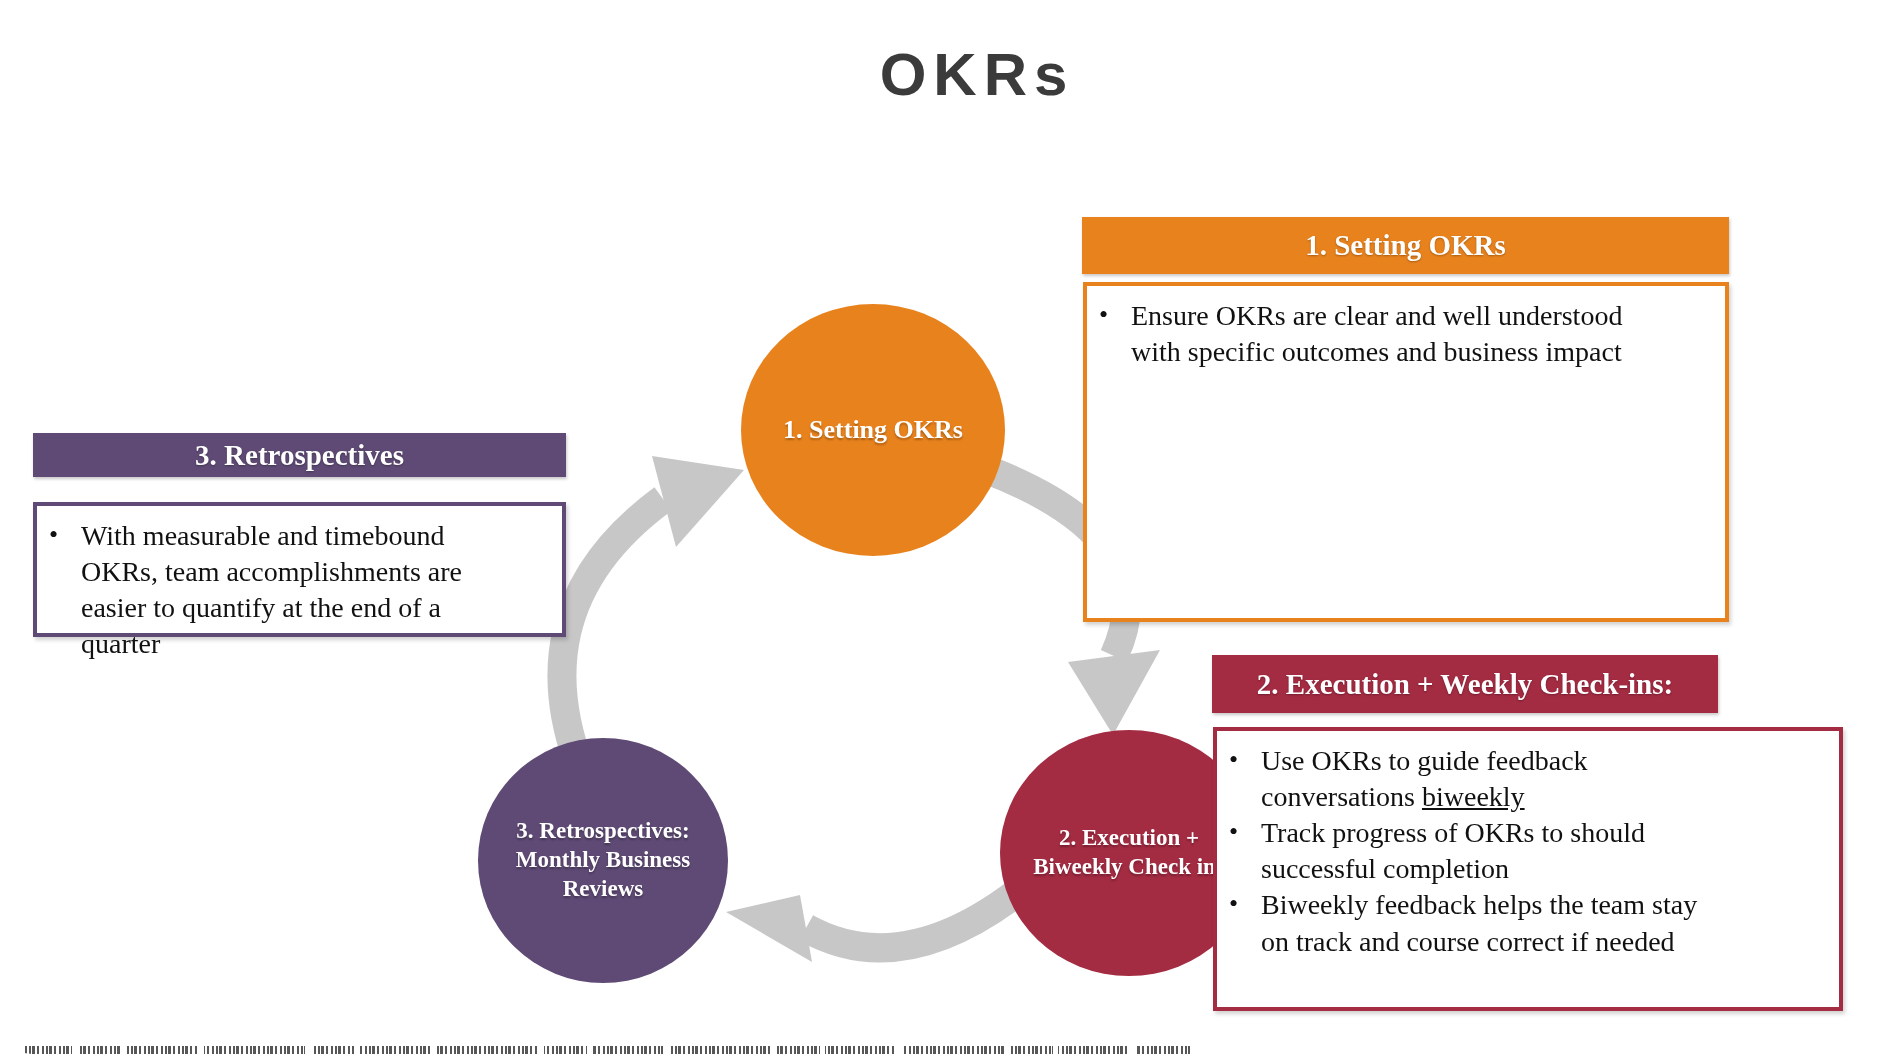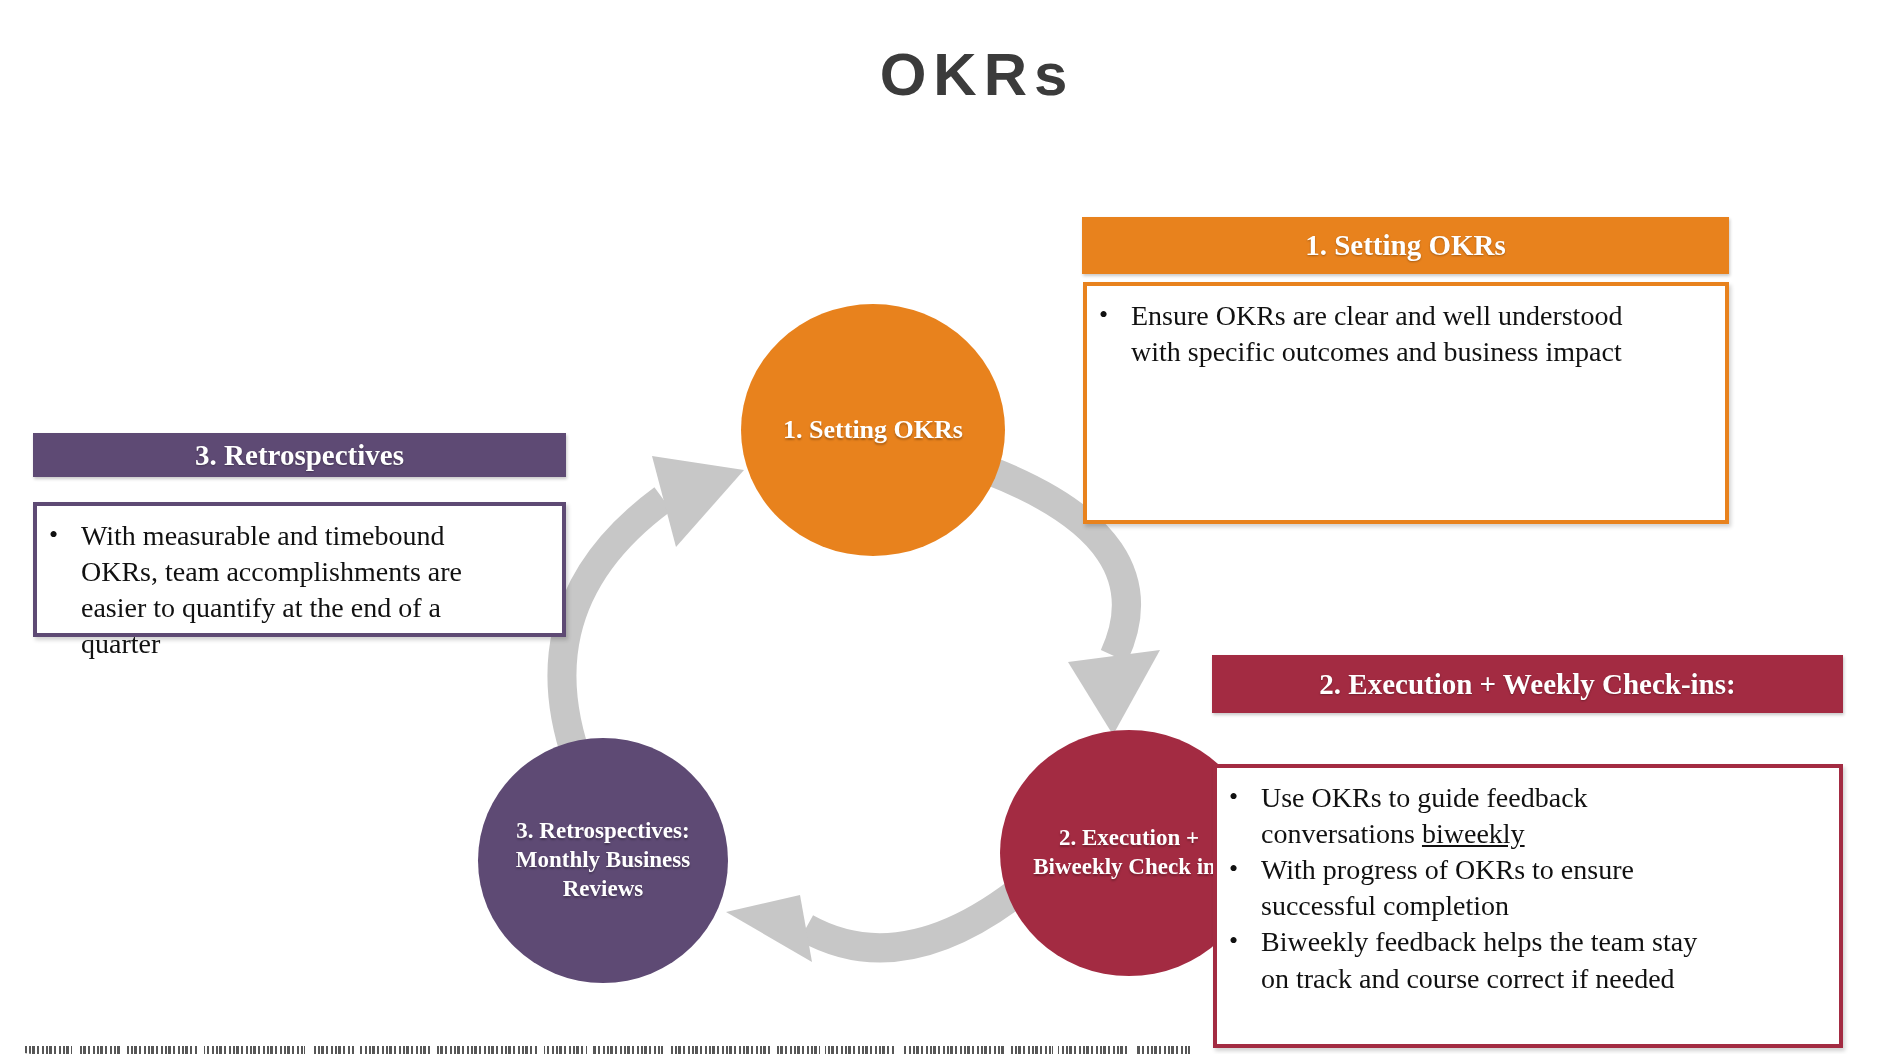--- a/index.html
+++ b/index.html
@@ -42,24 +42,24 @@
     box-shadow:1px 2px 3px rgba(0,0,0,0.22); z-index:3;
   }
   .callout-body {
     position:absolute; background:#ffffff; box-sizing:border-box;
     box-shadow:2px 3px 4px rgba(0,0,0,0.18); z-index:3;
   }
   .callout-body ul { margin:0; padding:0; list-style:none; font-size:28px; line-height:1.29; color:#111111; }
   .callout-body li { position:relative; padding-left:44px; }
   .callout-body li::before { content:"\2022"; position:absolute; left:12px; top:0px; font-size:26px; }
   .hdr-setting   { left:1082px; top:217px; width:647px; height:57px; background:var(--orange,#E8821D); }
-  .body-setting  { left:1083px; top:282px; width:646px; height:242px; border:4px solid var(--orange,#E8821D); }
+  .body-setting  { left:1083px; top:282px; width:646px; height:340px; border:4px solid var(--orange,#E8821D); }
   .body-setting ul { margin-top:12px; width:560px; }
-  .hdr-execution  { left:1212px; top:655px; width:631px; height:58px; background:var(--red,#A32B42); }
-  .body-execution { left:1213px; top:764px; width:630px; height:284px; border:4px solid var(--red,#A32B42); }
+  .hdr-execution  { left:1212px; top:655px; width:506px; height:58px; background:var(--red,#A32B42); }
+  .body-execution { left:1213px; top:727px; width:630px; height:284px; border:4px solid var(--red,#A32B42); }
   .body-execution ul { margin-top:12px; width:515px; }
   .hdr-retro  { left:33px; top:433px; width:533px; height:44px; background:var(--purple,#5E4A74); }
   .body-retro { left:33px; top:502px; width:533px; height:135px; border:4px solid var(--purple,#5E4A74); }
   .body-retro ul { margin-top:12px; width:430px; }
   .callout-body u { text-decoration:underline; }
   
   .footnote {
     position:absolute; left:25px; top:1046px; width:1165px; height:8px; opacity:.8;
     background:
       repeating-linear-gradient(90deg, rgba(255,255,255,0) 0 47px, #fff 47px 53px,
@@ -106,21 +106,21 @@
         <li>Ensure OKRs are clear and well understood with specific outcomes and business impact</li>
       </ul>
   </div>
 
   <div class="callout-header hdr-execution">
     <span>2. Execution + Weekly Check-ins:</span>
   </div>
   <div class="callout-body body-execution">
     <ul>
         <li>Use OKRs to guide feedback conversations <u>biweekly</u></li>
-        <li>With progress of OKRs to ensure successful completion</li>
+        <li>Track progress of OKRs to should successful completion</li>
         <li>Biweekly feedback helps the team stay on track and course correct if needed</li>
       </ul>
   </div>
 
   <div class="callout-header hdr-retro">
     <span>3. Retrospectives</span>
   </div>
   <div class="callout-body body-retro">
     <ul>
         <li>With measurable and timebound OKRs, team accomplishments are easier to quantify at the end of a quarter</li>

